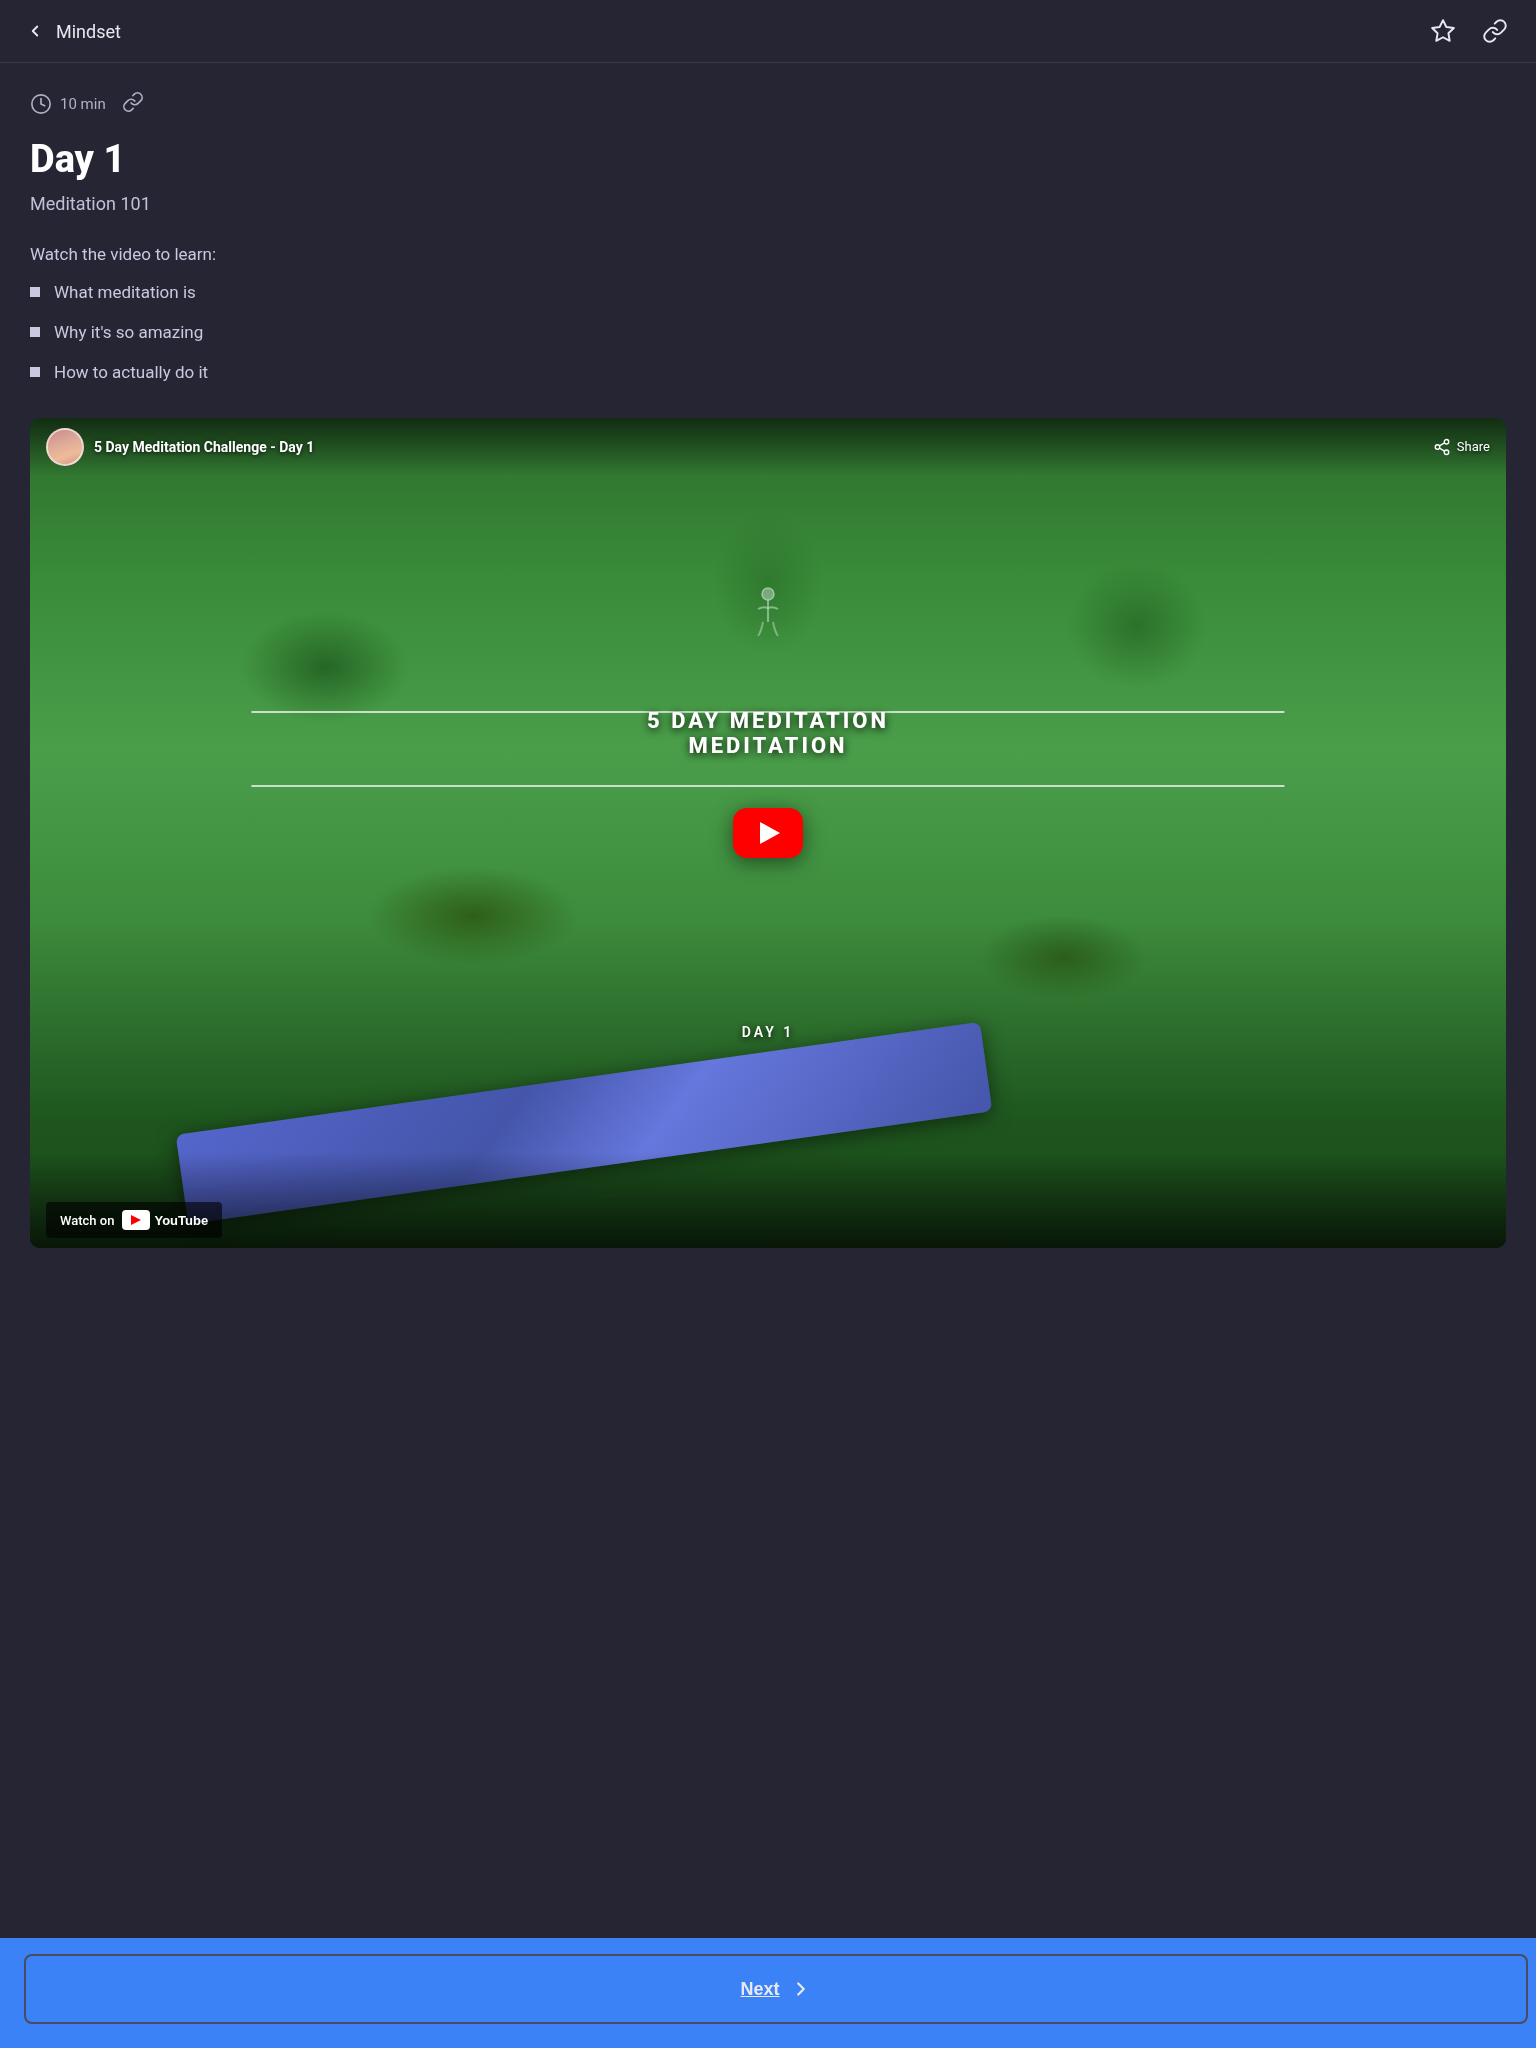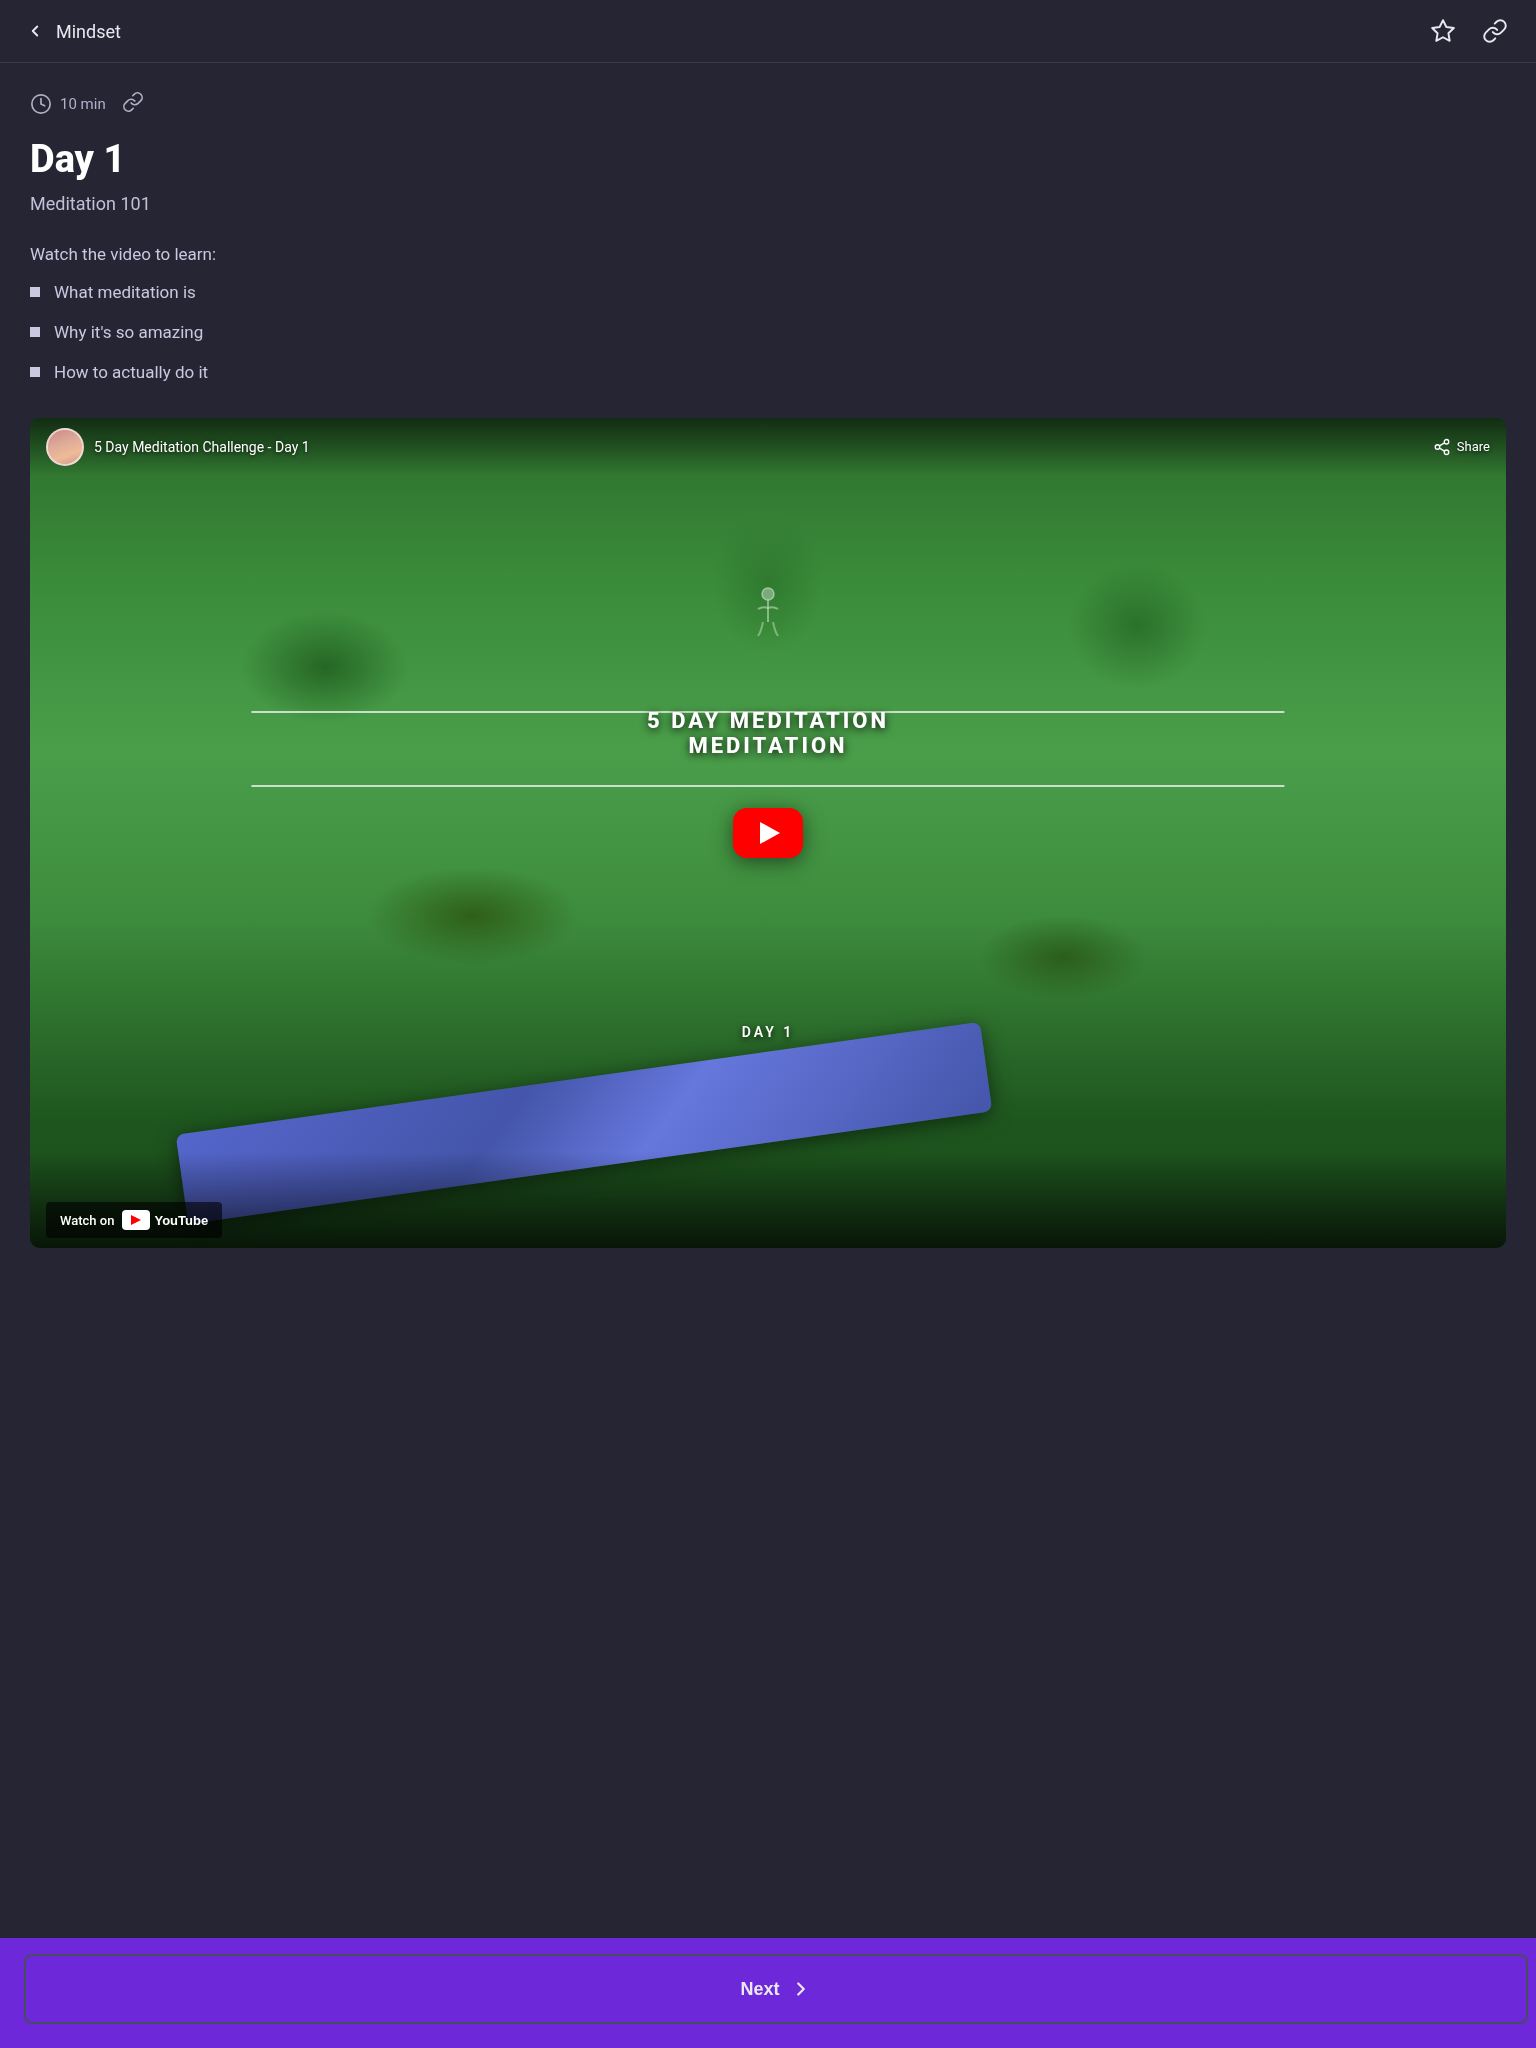--- a/index.html
+++ b/index.html
@@ -340,21 +340,21 @@
     .yt-avatar-inner {
       width: 100%;
       height: 100%;
       background: linear-gradient(160deg, #cc8888 0%, #ddaa99 40%, #eebb99 70%, #cc9988 100%);
       border-radius: 50%;
     }
 
     .yt-video-label {
       font-size: 14px;
       color: #fff;
-      font-weight: 400;
+      font-weight: 700;
       text-shadow: 0 1px 4px rgba(0,0,0,0.8);
     }
 
     .yt-share-btn {
       display: flex;
       align-items: center;
       gap: 6px;
       color: #fff;
       font-size: 13px;
       text-shadow: 0 1px 4px rgba(0,0,0,0.8);
@@ -421,21 +421,22 @@
       font-weight: 800;
       font-size: 13px;
       color: #fff;
       font-family: 'Arial', sans-serif;
       text-align: center;
     }
 
     
     .footer {
       padding: 16px 8px 24px 24px;
-      background: #6d28d9;
+      background: #3b82f6;
+      text-decoration: underline;
     }
 
     .next-btn {
       width: 100%;
       padding: 22px 0;
       background: transparent;
       border: 2px solid #4a4a62;
       border-radius: 8px;
       color: #e8e8f0;
       font-size: 18px;

